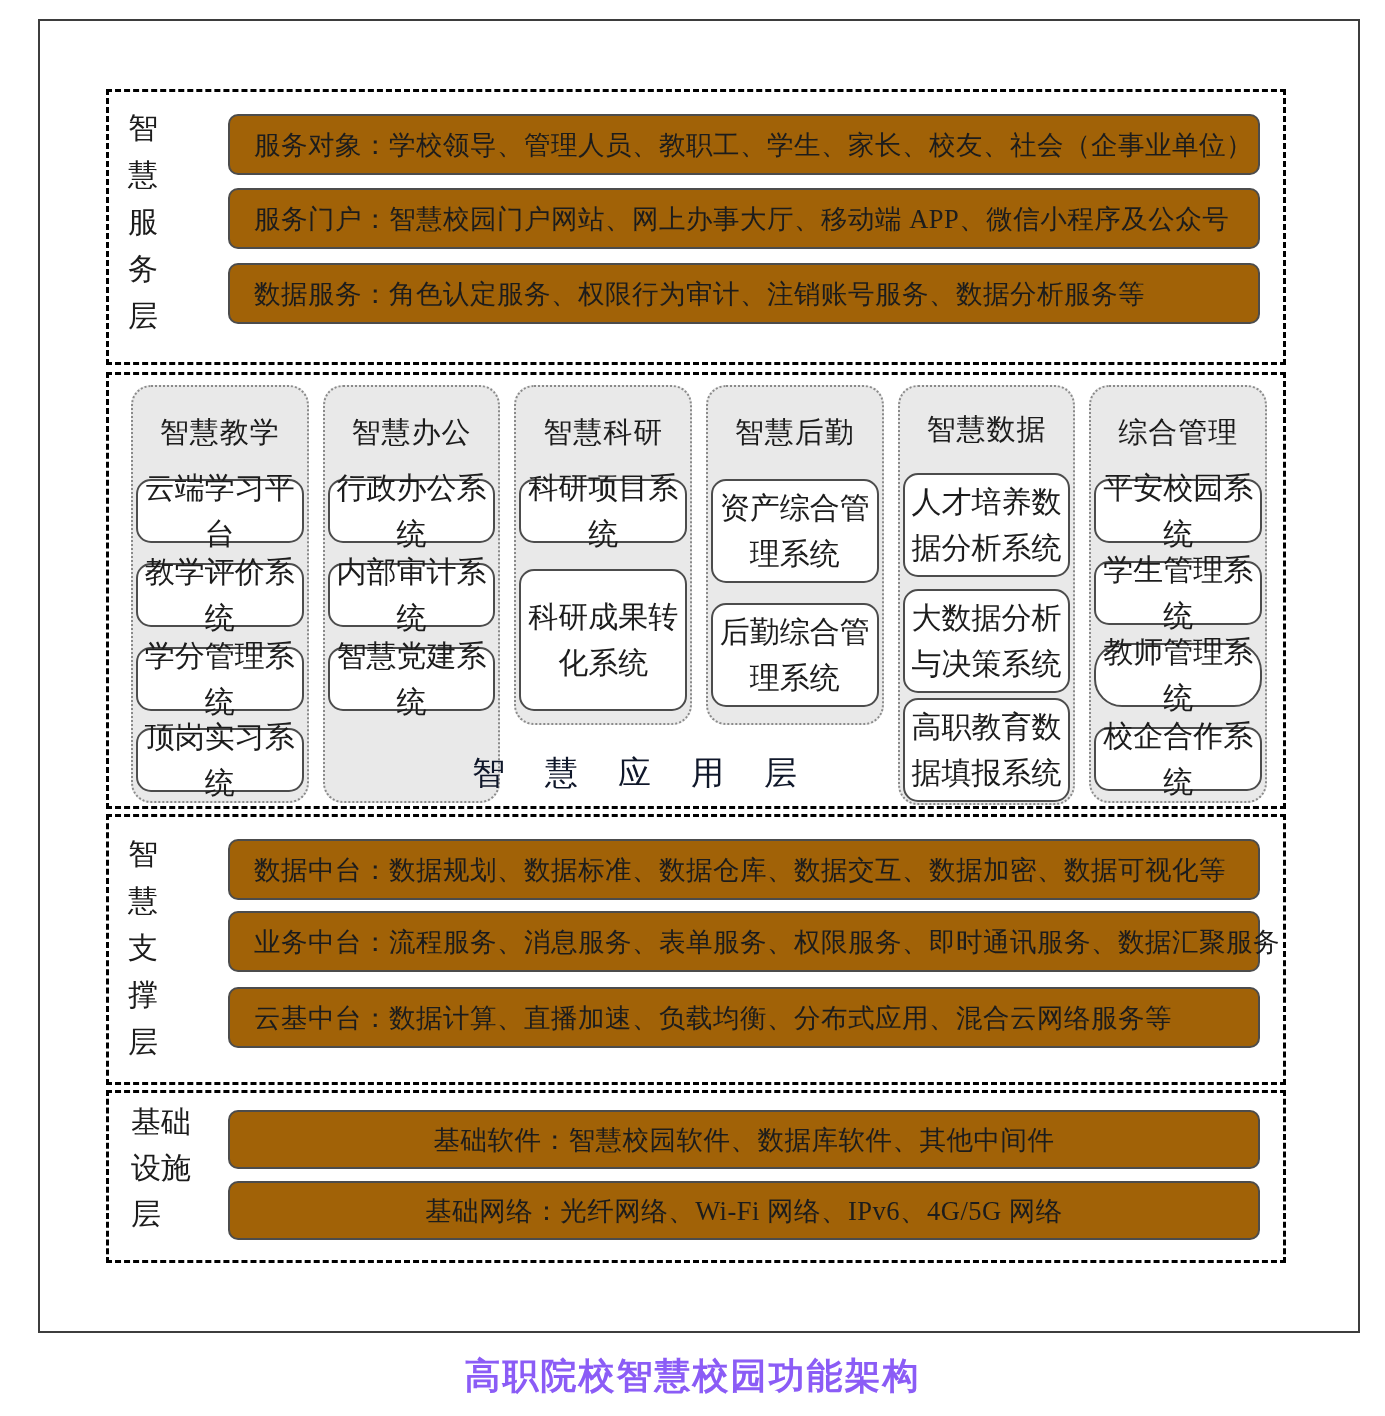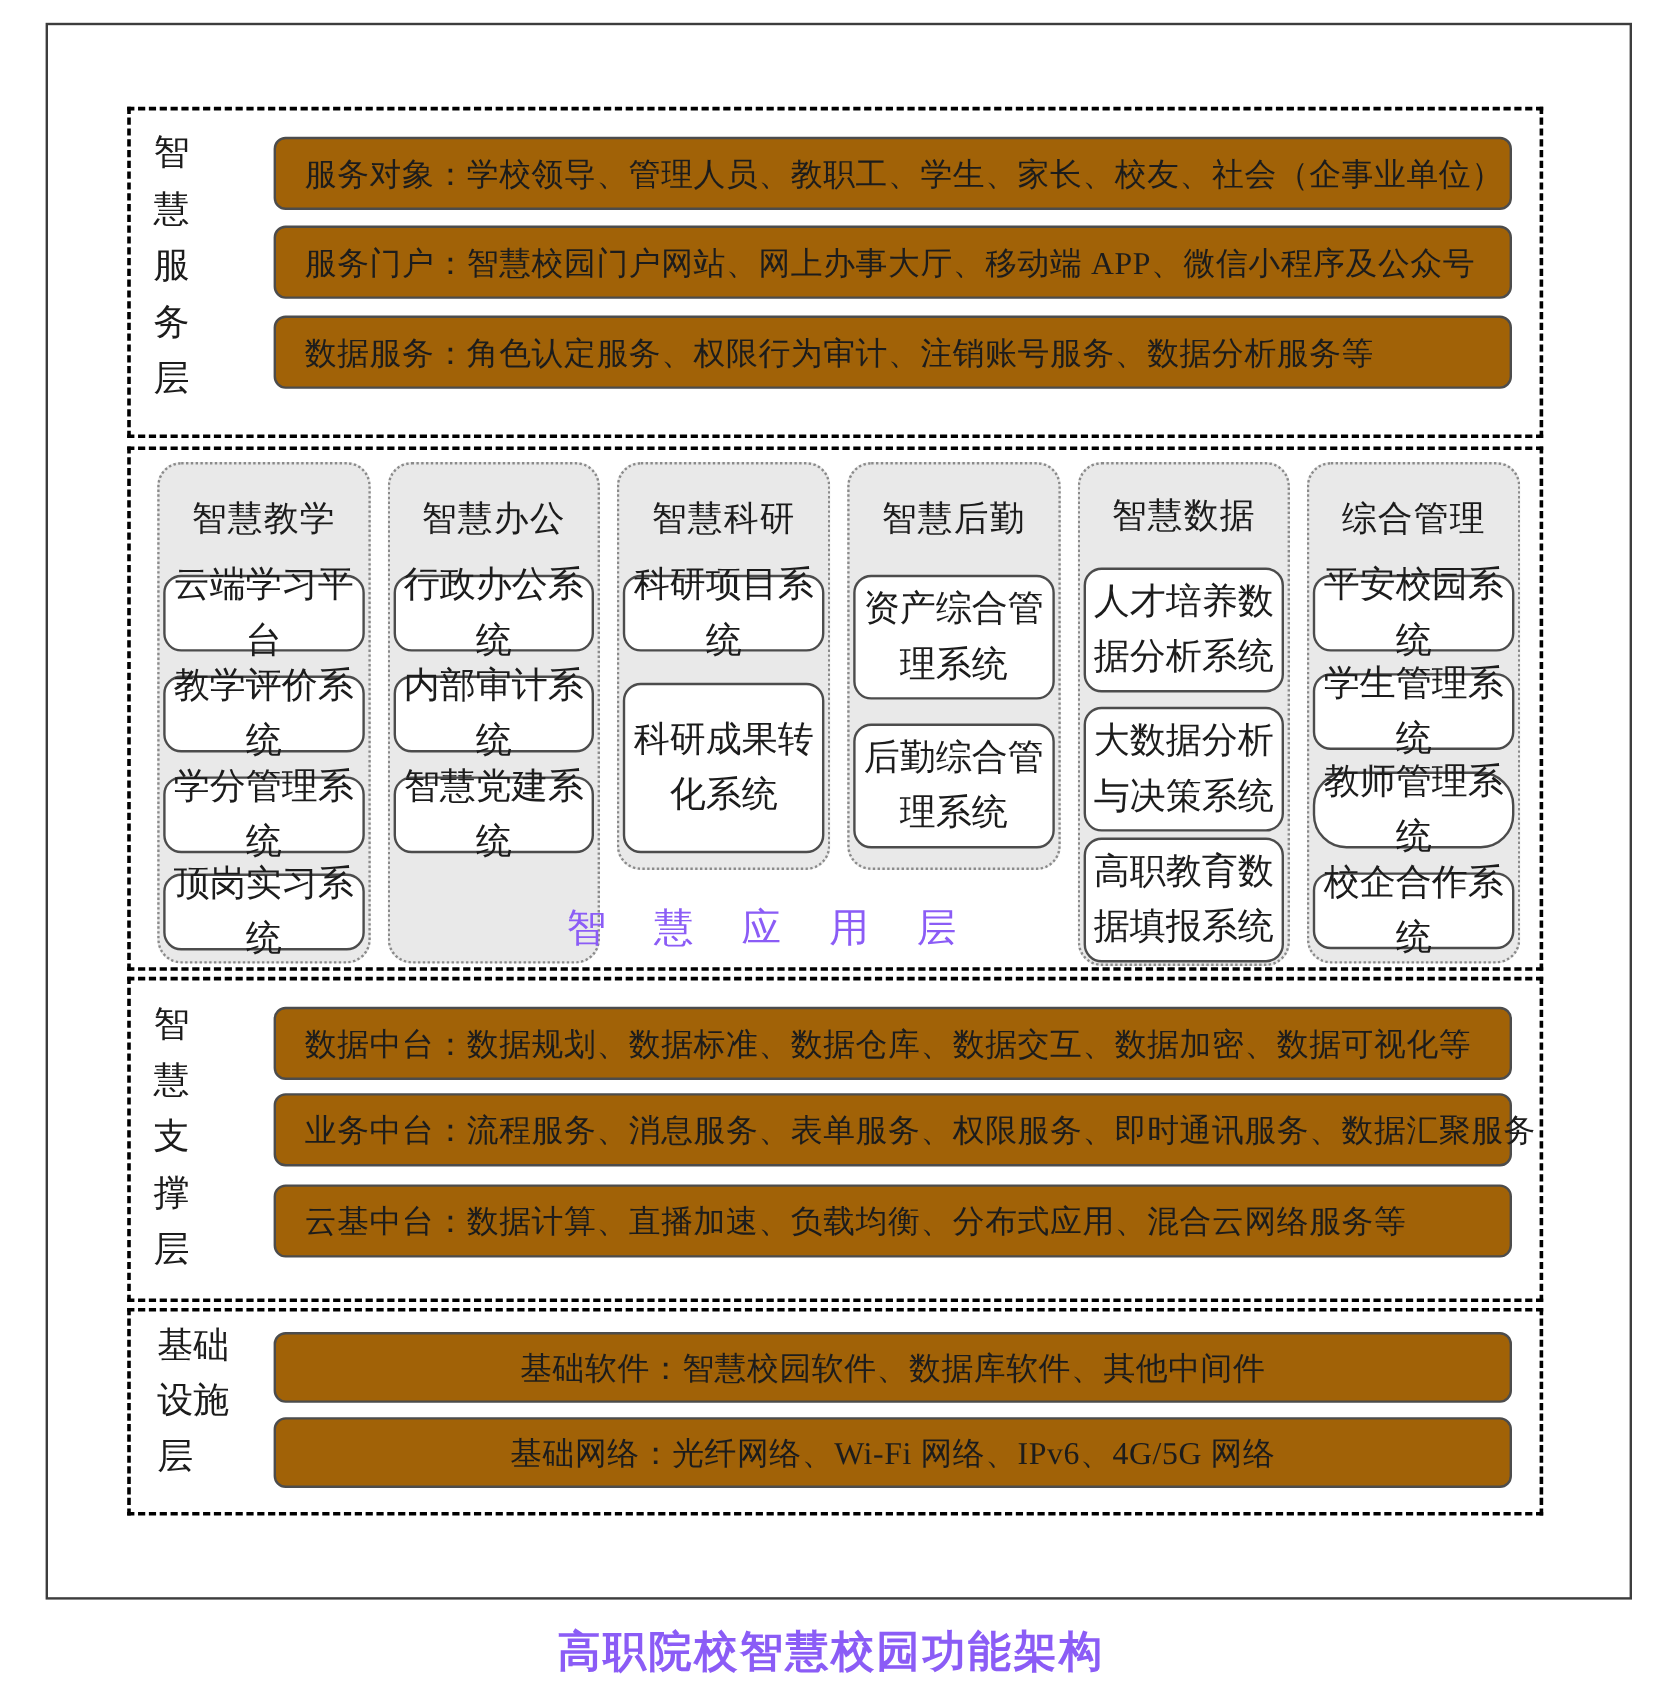--- a/index.html
+++ b/index.html
@@ -69,21 +69,21 @@
   }
   .cell-tall  { height: 104px; }
   .cell-xtall { height: 142px; }
   .mb26 { margin-bottom: 26px; } .mb17 { margin-bottom: 17px; }
   .mb18 { margin-bottom: 18px; } .mb12 { margin-bottom: 12px; }
   .mb10 { margin-bottom: 20px; border-radius: 28px; } .mb5  { margin-bottom: 5px; }
   .cell-last { margin-bottom: 0; }
 
   .app-layer-label {
     position: absolute; left: 472px; top: 751px; font-size: 33px;
-    letter-spacing: 40px; white-space: nowrap; color: #8b5cf6;
+    letter-spacing: 40px; white-space: nowrap; color: #0f172a;
   }
   .caption {
     position: absolute; left: 0; top: 1352px; width: 100%;
     text-align: center; font-family: "Liberation Sans", "DejaVu Sans", sans-serif;
     font-weight: 700; font-size: 36px; letter-spacing: 2px; color: #8b5cf6;
   }
 </style>
 </head>
 <body>
 

